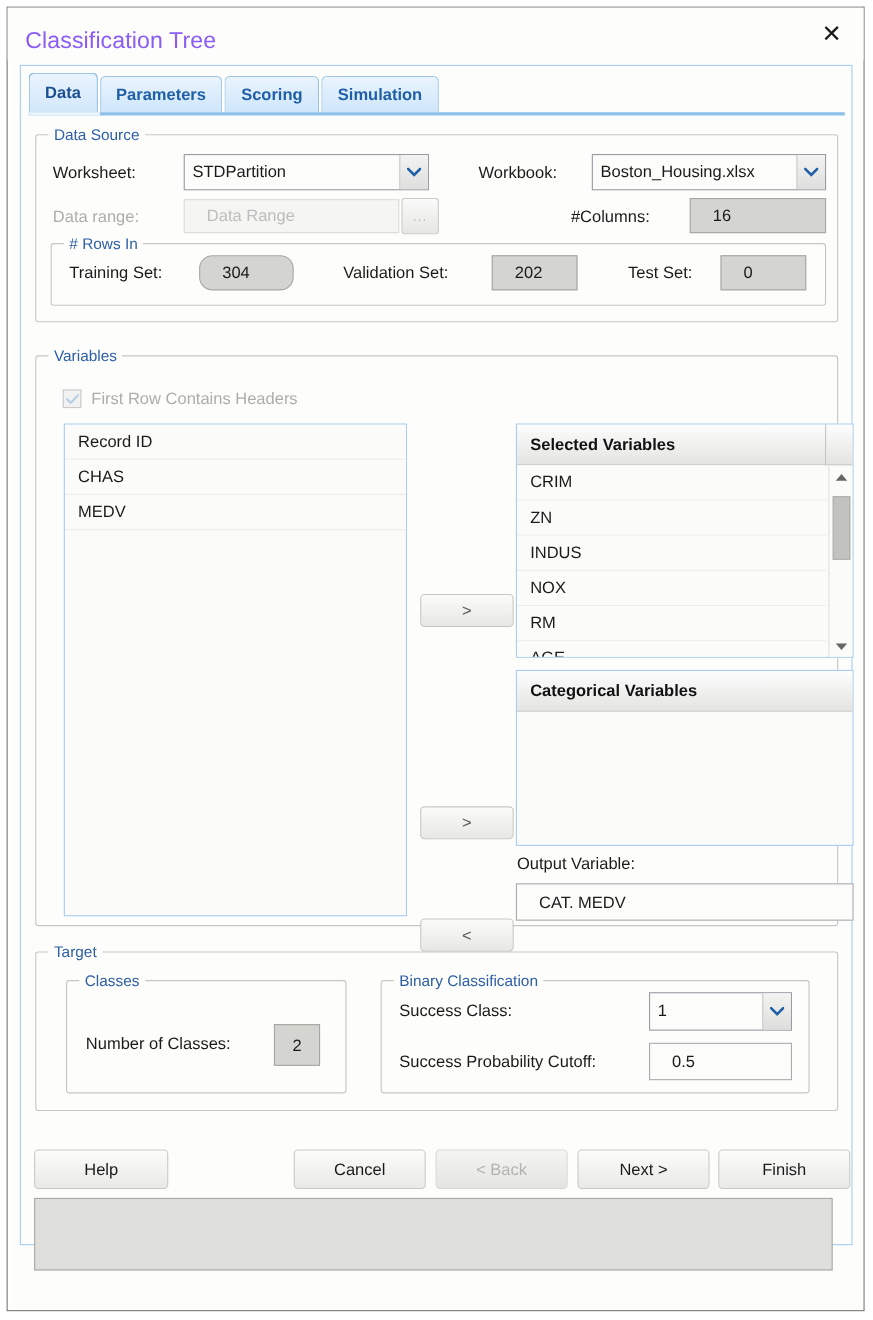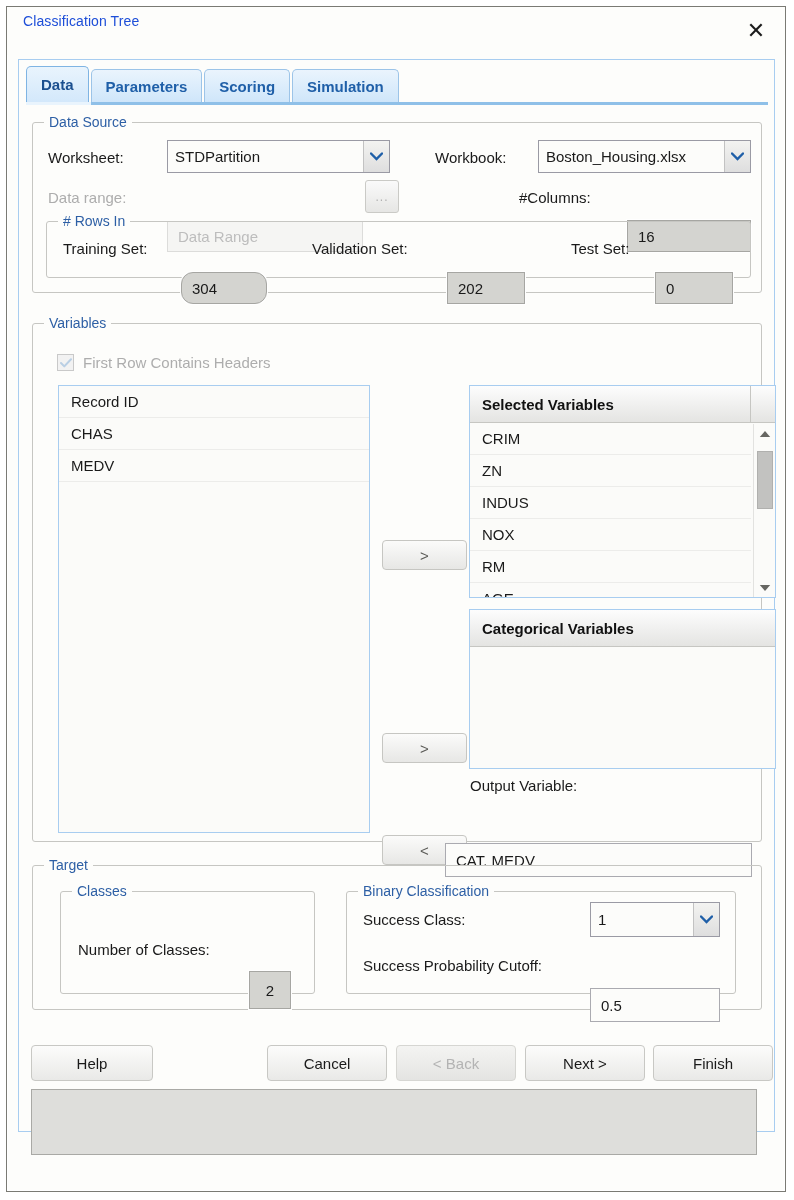--- a/index.html
+++ b/index.html
@@ -20,23 +20,23 @@
     box-shadow: 0 0 0 1px #ffffff inset;
   }
   .titlebar {
     position: relative;
     height: 48px;
     background: #fdfdfb;
     border-bottom: none;
   }
   .title-text {
     position: absolute;
-    left: 16px; top: 6px;
-    font-size: 14px;
-    color: #1d4ed8;
+    left: 16px; top: 19px;
+    font-size: 21px;
+    color: #8b5cf6;
     letter-spacing: .1px;
   }
   .close-btn {
     position: absolute;
     right: 12px; top: 8px;
     width: 34px; height: 32px;
     display: flex; align-items: center; justify-content: center;
     font-size: 22px; color: #1a1a1a;
     cursor: pointer;
     line-height: 1;
@@ -116,24 +116,23 @@
   .lbl.dim { color: #adadad; }
 
   
   .field {
     position: absolute;
     background: #fcfcfa;
     border: 1px solid #aaaab0;
     font-size: 15px;
     color: #1a1a1a;
     display: flex; align-items: center;
-    padding: 0 10px;
+    padding: 0 20px;
     white-space: nowrap;
     overflow: hidden;
-    margin-top: 40px;
   }
   .field.readonly {
     background: #d4d4d0;
     border: 1px solid #a6a6a2;
     box-shadow: 0 0 0 1px #ffffff;
   }
   .field.disabled {
     background: #f5f5f3;
     border: 1px solid #dcdcda;
     color: #bdbdbd;
@@ -419,21 +418,21 @@
           </div>
         </div>
       </div>
 
       <div class="listbox" style="left:436px; top:285px; width:307px; height:160px;text-align:right;">
         <div class="lhead">Categorical Variables</div>
         <div class="lbody"></div>
       </div>
 
       <div class="lbl" style="left:437px; top:453px;">Output Variable:</div>
-      <div class="field" style="left:412px; top:479px; width:307px; height:34px;">
+      <div class="field" style="left:436px; top:479px; width:307px; height:34px;">
         <span>CAT. MEDV</span>
       </div>
     </div>
 
     <div class="group blue-legend" style="left:13px; top:805px; width:730px; height:145px;">
       <div class="legend">Target</div>
 
       <div class="group blue-legend" style="left:27px; top:25px; width:255px; height:103px;">
         <div class="legend">Classes</div>
         <div class="lbl" style="left:17px; top:49px;">Number of Classes:</div>

